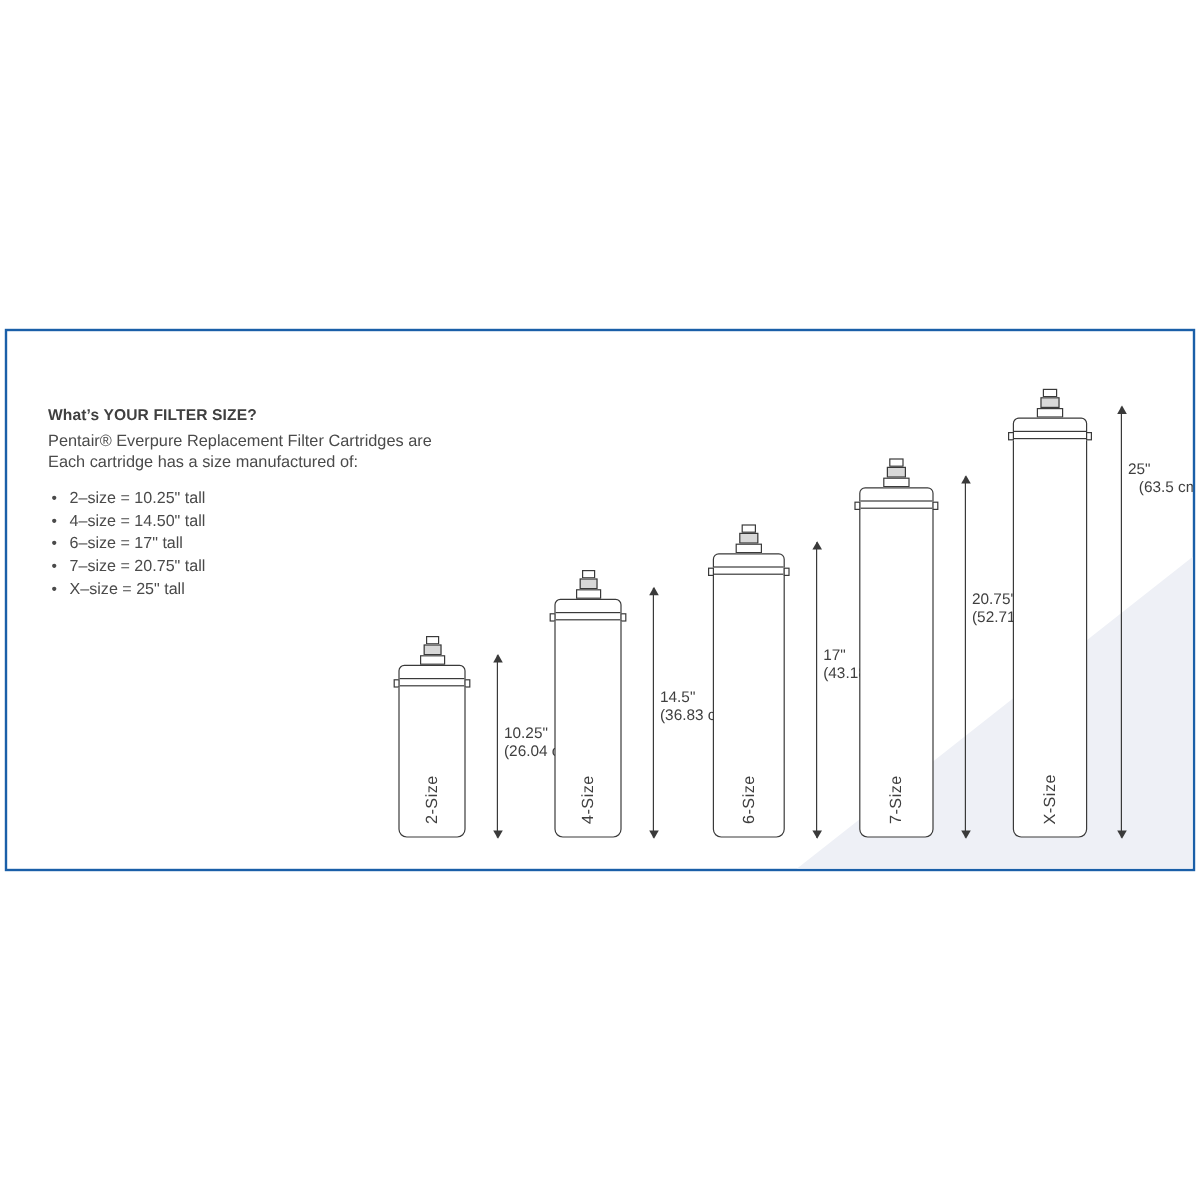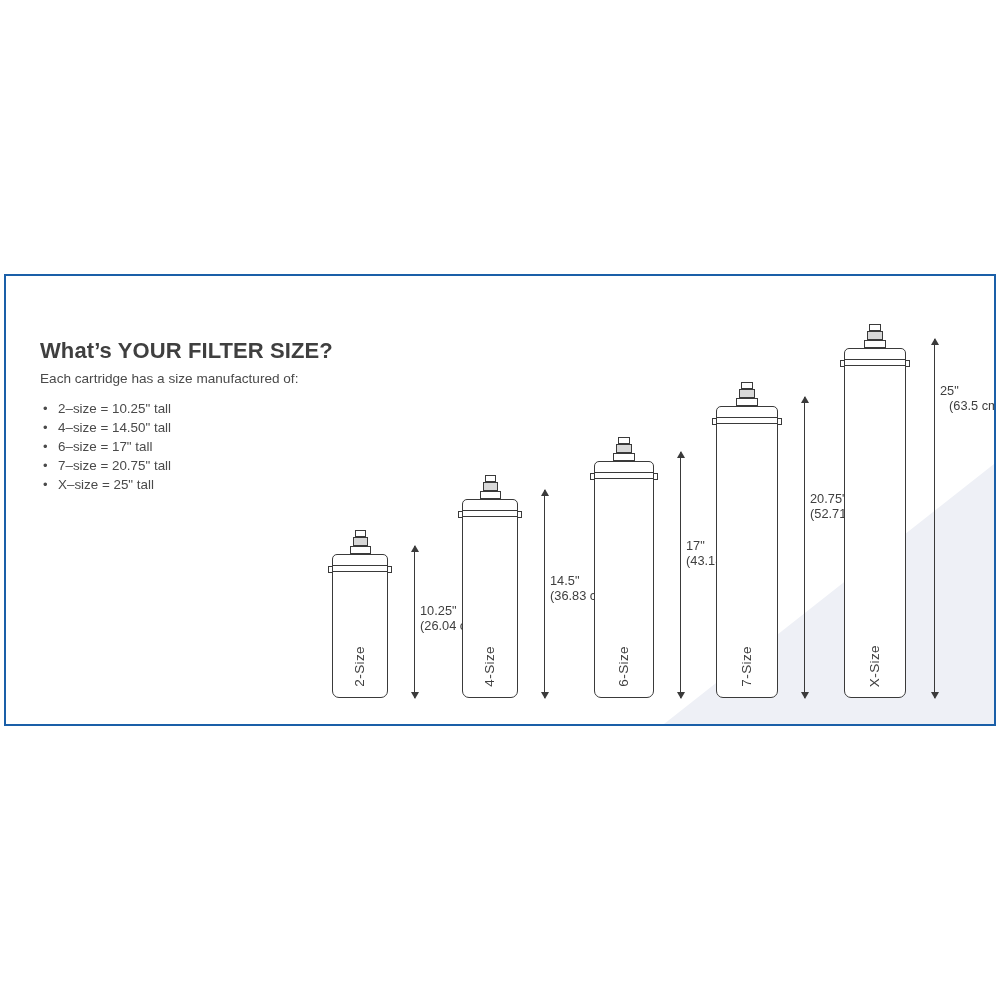--- a/index.html
+++ b/index.html
@@ -46,21 +46,21 @@
 
   
   #textblock {
     position: absolute;
     left: 34px;
     top: 62px;
     width: 420px;
     color: #4a4a4a;
   }
   #heading {
-    font-size: 22px;
+    font-size: 13px;
     font-weight: bold;
     color: #3f3f3f;
     margin: 0 0 6px 0;
     letter-spacing: 0.1px;
   }
   .para {
     font-size: 13.6px;
     line-height: 17px;
     color: #4a4a4a;
     margin: 0;
@@ -194,20 +194,21 @@
 </head>
 <body>
 
 <div id="panel">
   <div id="wedge"></div>
 
   <div id="content">
 
     <div id="textblock">
       <h1 id="heading">What’s YOUR FILTER SIZE?</h1>
+      <p class="para">Pentair® Everpure Replacement Filter Cartridges are</p>
       <p class="para">Each cartridge has a size manufactured of:</p>
       <ul id="bullets">
         <li>2–size = 10.25" tall</li>
         <li>4–size = 14.50" tall</li>
         <li>6–size = 17" tall</li>
         <li>7–size = 20.75" tall</li>
         <li>X–size = 25" tall</li>
       </ul>
     </div>
 

